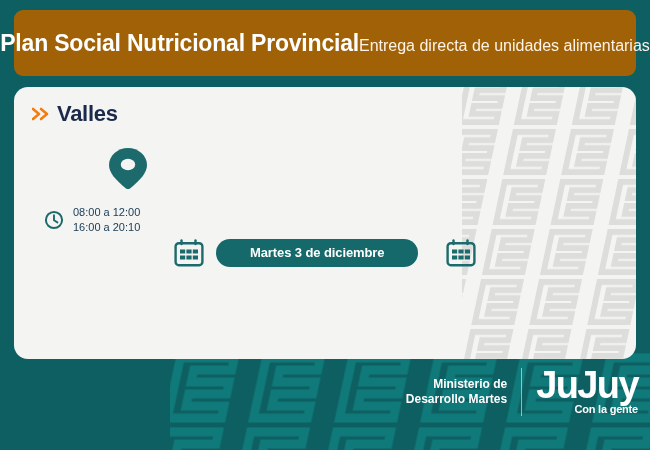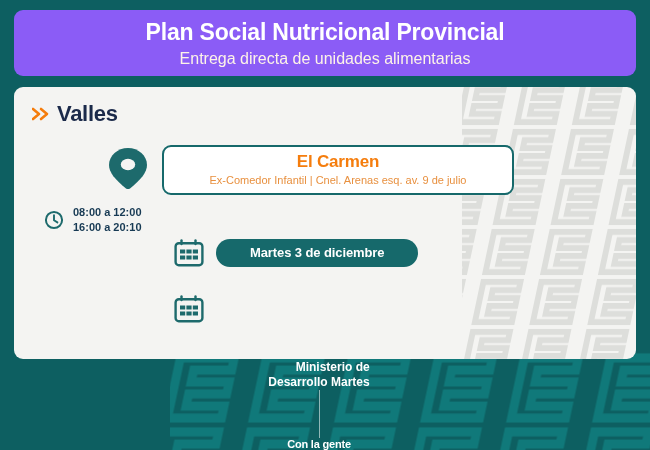--- a/index.html
+++ b/index.html
@@ -35,24 +35,24 @@
   }
   .footer-greca svg { display: block; }
 
   
   .header-bar {
     position: absolute;
     left: 14px;
     top: 10px;
     width: 622px;
     height: 66px;
-    background: #8b5cf6;
+    background: #a16207;
     border-radius: 9px;
     display: flex;
-    flex-direction: column;
+    flex-direction: row;
     align-items: center;
     justify-content: center;
     box-sizing: border-box;
     padding: 4px 10px 2px;
   }
   .header-title {
     color: #ffffff;
     font-size: 23px;
     font-weight: bold;
     letter-spacing: -0.2px;
@@ -71,21 +71,21 @@
   }
 
   
   .card {
     position: absolute;
     left: 14px;
     top: 87px;
     width: 622px;
     height: 272px;
     background: #f4f4f2;
-    border-radius: 9px;
+    border-radius: 14px;
     overflow: hidden;
   }
   .card-greca {
     position: absolute;
     right: -6px;
     top: -10px;
     width: 180px;
     height: 292px;
     pointer-events: none;
     opacity: 1;
@@ -152,33 +152,33 @@
     position: absolute;
     left: 30px;
     top: 118px;
     display: flex;
     align-items: center;
     gap: 9px;
   }
   .hours-text {
     color: #173a54;
     font-size: 11px;
-    font-weight: bold;
+    font-weight: normal;
     line-height: 1.35;
     white-space: nowrap;
     text-align: right;
   }
 
   
   .dates {
     position: absolute;
     left: 160px;
     top: 152px;
     display: flex;
-    flex-direction: column;
+    flex-direction: row;
     gap: 28px;
   }
   .date-row {
     display: flex;
     align-items: center;
     gap: 12px;
   }
   .date-pill {
     background: #16696b;
     color: #ffffff;
@@ -199,21 +199,20 @@
     position: absolute;
     left: 0;
     right: 0;
     bottom: 0;
     height: 116px;
     display: flex;
     align-items: center;
     justify-content: flex-end;
     padding-right: 12px;
     box-sizing: border-box;
-    flex-direction: column;
   }
   .ministry {
     color: #ffffff;
     font-size: 12px;
     font-weight: bold;
     line-height: 1.25;
     text-align: right;
     white-space: nowrap;
   }
   .footer-div {
@@ -285,24 +284,20 @@
       <span class="region-name">Valles</span>
     </div>
 
     <div class="pin-wrap">
       <svg width="52" height="52" viewBox="0 0 52 52" aria-hidden="true">
         <path d="M26 6 C15.5 6 7 13.6 7 23 C7 30.4 13 37.6 24 46.4 C25.2 47.3 26.8 47.3 28 46.4 C39 37.6 45 30.4 45 23 C45 13.6 36.5 6 26 6 Z" fill="#1d6a6c"></path>
         <ellipse cx="26" cy="22.5" rx="7.2" ry="5.8" fill="#f4f4f2"></ellipse>
       </svg>
     </div>
 
-    <div class="place-box">
-      <div class="place-name">El Carmen</div>
-      <div class="place-address">Ex-Comedor Infantil | Cnel. Arenas esq. av. 9 de julio</div>
-    </div>
 
     <div class="hours-row">
       <svg width="20" height="20" viewBox="0 0 20 20" aria-hidden="true">
         <circle cx="10" cy="10" r="8.1" fill="none" stroke="#1d6a6c" stroke-width="2"></circle>
         <path d="M10 5.2 V10.3 L13.4 12.4" fill="none" stroke="#1d6a6c" stroke-width="1.9" stroke-linecap="round" stroke-linejoin="round"></path>
       </svg>
       <div>
         <div class="hours-text">08:00 a 12:00</div>
         <div class="hours-text">16:00 a 20:10</div>
       </div>
@@ -342,17 +337,18 @@
     </div>
   </div>
 
   <div class="footer">
     <div class="ministry">
       <div>Ministerio de</div>
       <div>Desarrollo Martes</div>
     </div>
     <div class="footer-div"></div>
     <div class="logo-wrap">
+      <div class="logo-main">JuJuy</div>
       <div class="logo-tag">Con la gente</div>
     </div>
   </div>
 
 </div>
 
 </body></html>

